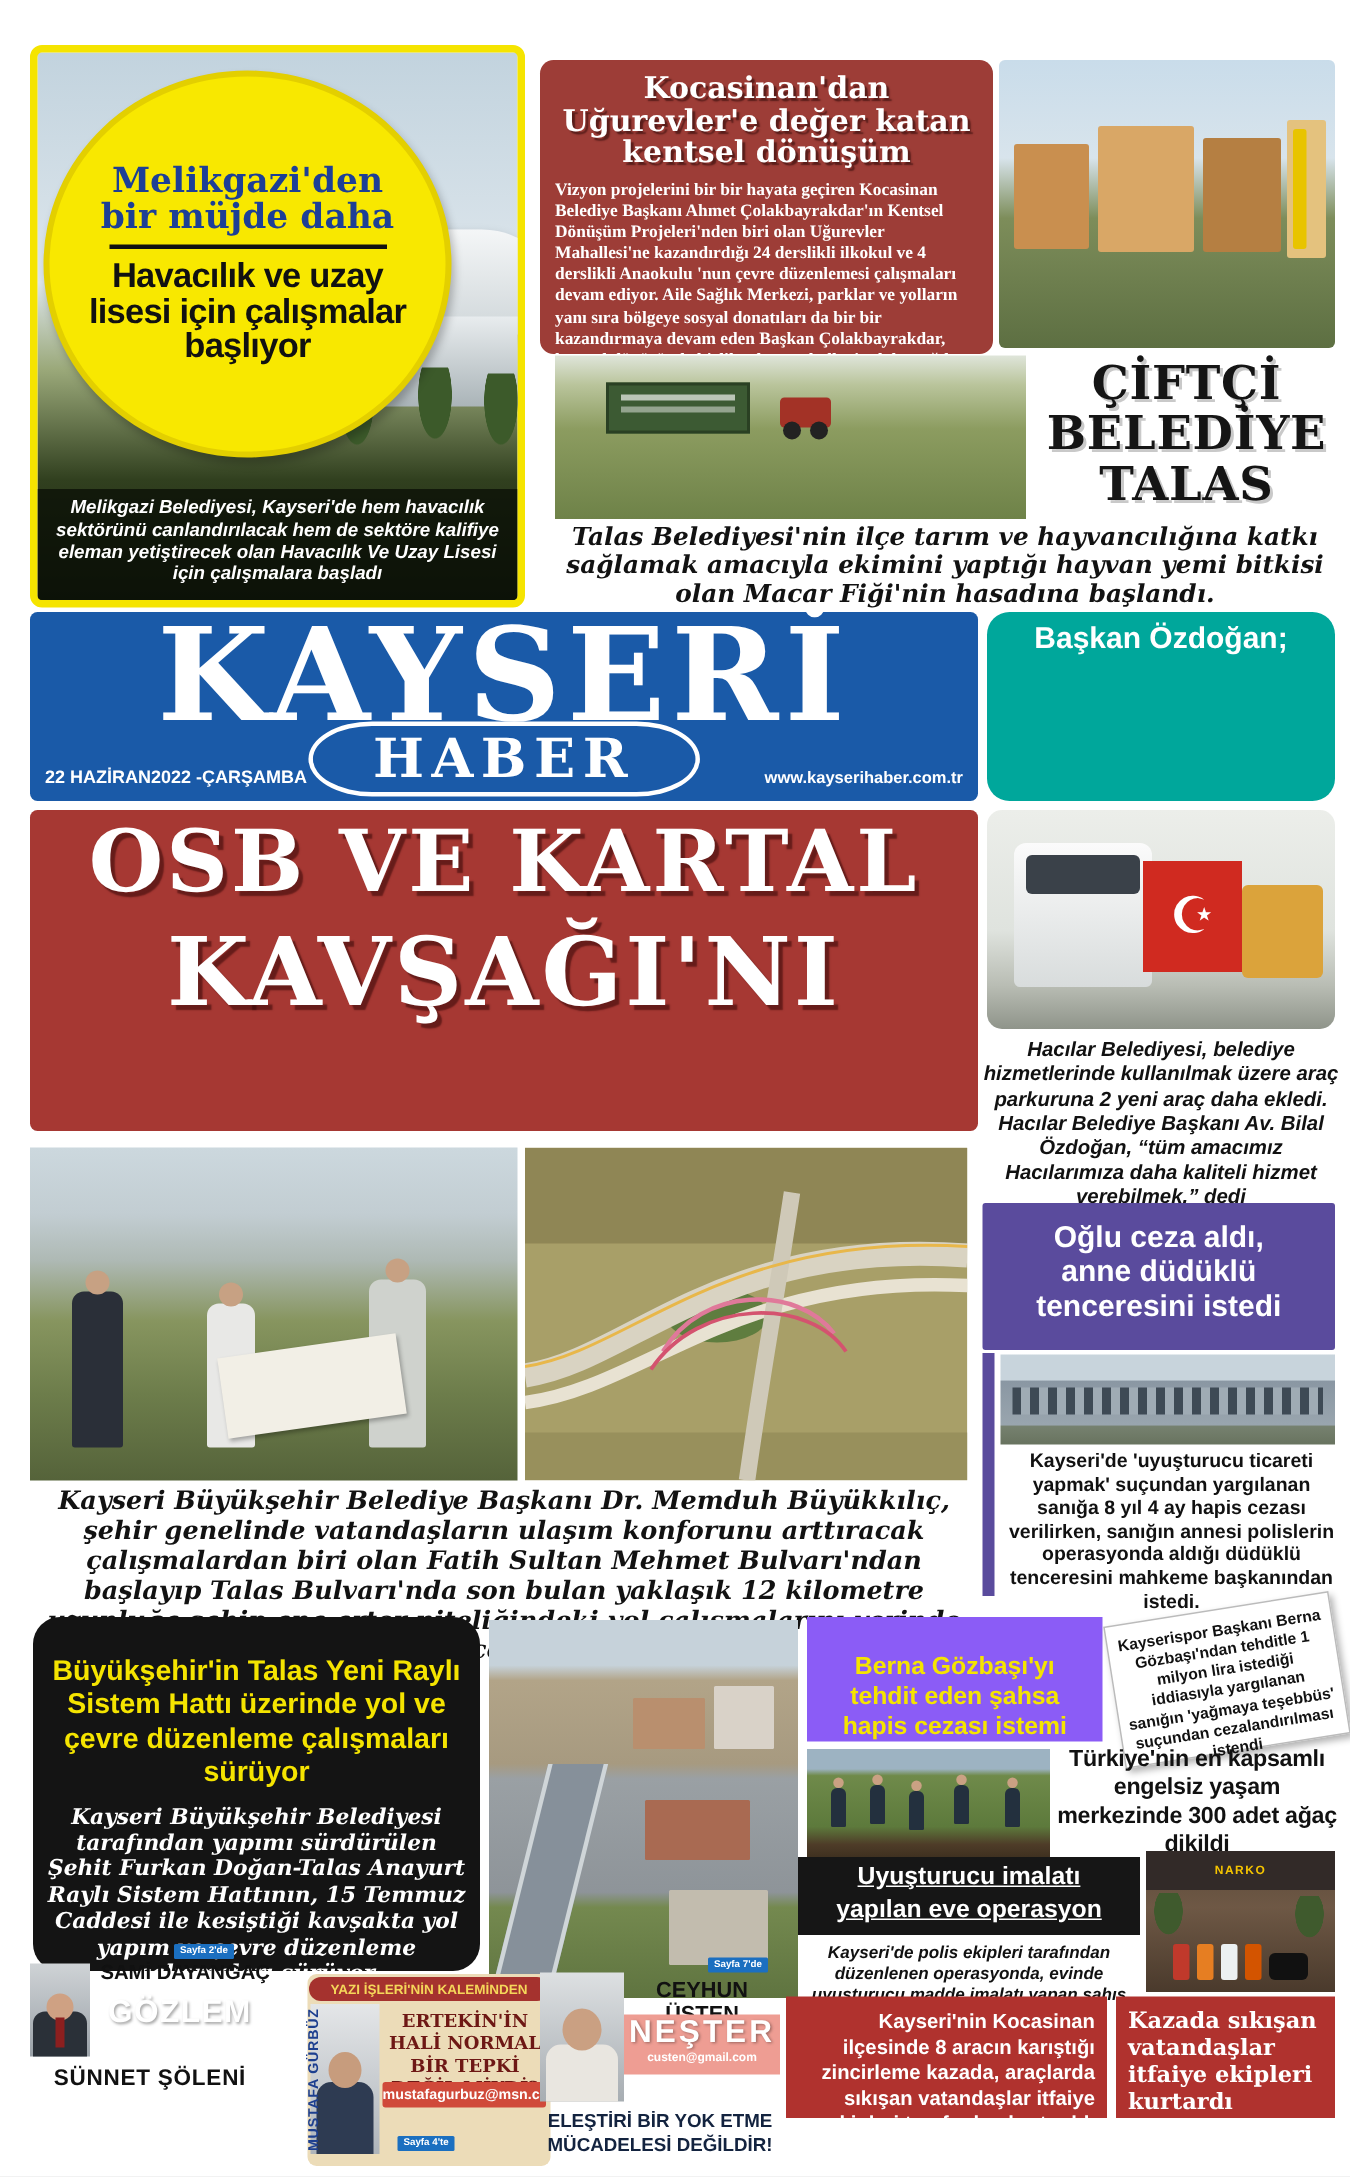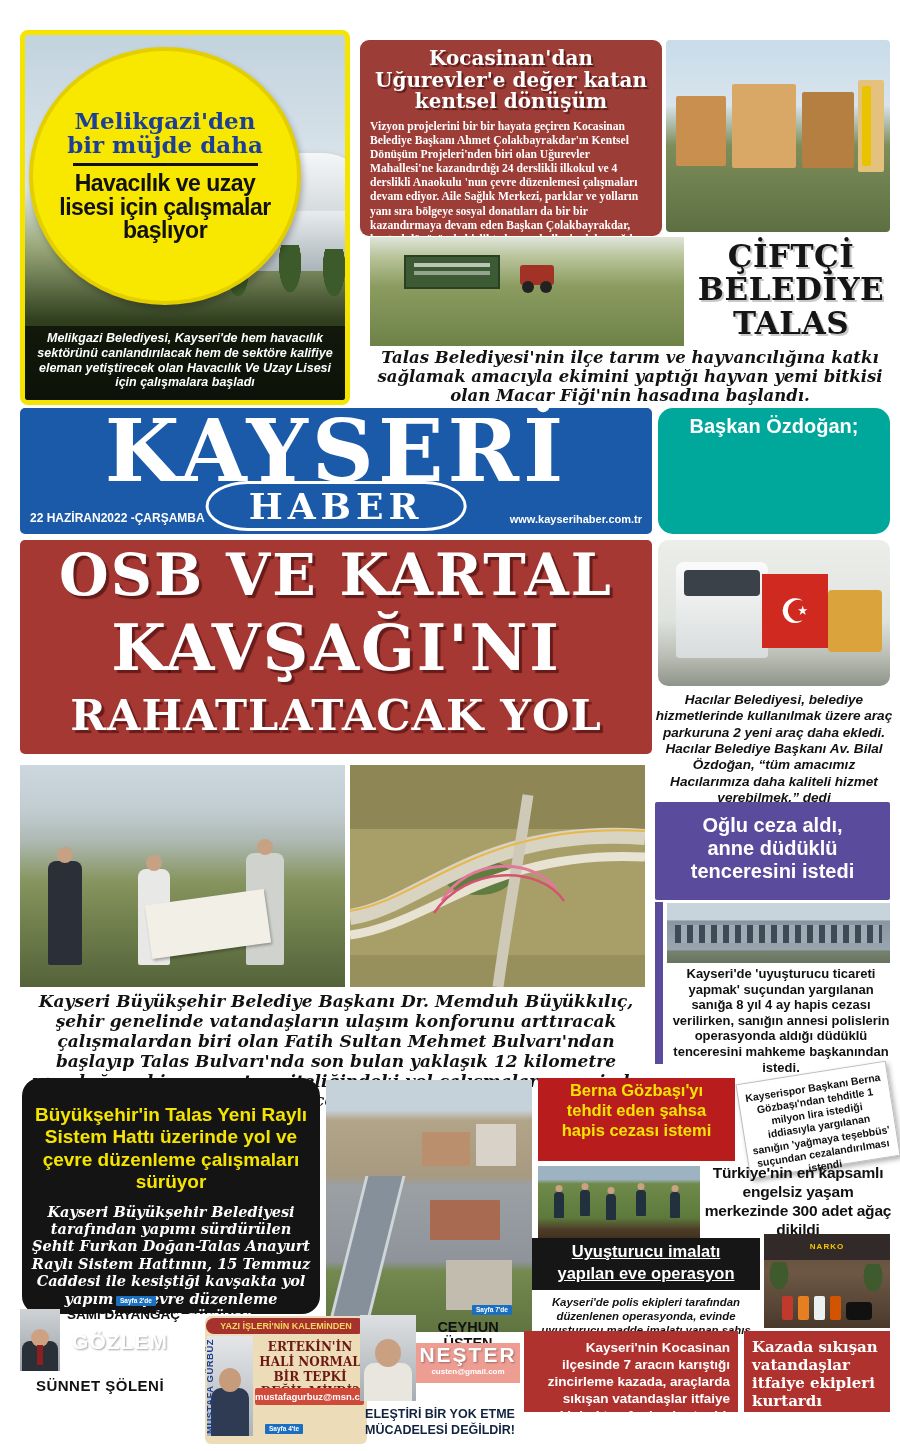--- a/index.html
+++ b/index.html
@@ -98,22 +98,22 @@
 
   .road-cap{left:25px;top:992px;width:622px;height:80px;font-family:"DejaVu Serif",serif;font-weight:bold;font-style:italic;
     font-size:17px;line-height:1.17;text-align:center;color:#121212}
 
   
   .rayli{left:22px;top:1078px;width:298px;height:236px;background:#141414;border-radius:18px;padding:26px 8px}
   .rayli-title{color:#f5e400;font-weight:bold;font-size:19px;line-height:1.18;text-align:center}
   .rayli-body{color:#fff;font-family:"DejaVu Serif",serif;font-weight:bold;font-style:italic;font-size:14.5px;line-height:1.2;text-align:center;margin-top:9px}
 
   
-  .gozbasi{left:538px;top:1078px;width:197px;height:83px;background:#b91c1c;color:#f5e400;font-weight:bold;
-    font-size:16.5px;line-height:1.22;text-align:center;padding-top:2px}
+  .gozbasi{left:538px;top:1078px;width:197px;height:83px;background:#8b5cf6;color:#f5e400;font-weight:bold;
+    font-size:16.5px;line-height:1.22;text-align:center;padding-top:23px}
   .goz-note{left:742px;top:1072px;width:152px;height:96px;background:#fff;border:1px solid #bbb;box-shadow:2px 3px 5px rgba(0,0,0,.3);
     transform:rotate(-9deg);font-weight:bold;font-size:10.5px;line-height:1.25;text-align:center;color:#111;padding:8px 4px}
 
   .treep{left:538px;top:1166px;width:162px;height:74px;overflow:hidden;
     background:linear-gradient(#9db3c2 0%,#9db3c2 18%,#6f8a4a 24%,#5d7a3c 70%,#4e3c28 86%,#3c2e1e 100%)}
   .person{position:absolute;width:10px;height:26px;background:#23303e;border-radius:4px 4px 1px 1px}
   .person:before{content:"";position:absolute;left:50%;top:-7px;transform:translateX(-50%);width:7px;height:7px;border-radius:50%;background:#caa183}
   .agac{left:704px;top:1164px;width:188px;height:80px;font-weight:bold;font-size:15.5px;line-height:1.22;text-align:center;color:#111;letter-spacing:-.2px}
 
   
@@ -217,21 +217,20 @@
     <div class="mast-url">www.kayserihaber.com.tr</div>
   </div>
 
   <div class="abs ozdogan">
     <div class="oz-intro">Başkan Özdoğan;</div>
   </div>
 
   <div class="abs headline">
     <div class="hl1">OSB VE KARTAL</div>
     <div class="hl2">KAVŞAĞI'NI</div>
-    <div class="hl3">RAHATLATACAK YOL</div>
   </div>
 
   <div class="abs truck">
     <div class="truck-cab"></div>
     <div class="truck-win"></div>
     <div class="flag">
         <span>☪</span>
       </div>
     <div class="loader"></div>
   </div>
@@ -344,16 +343,16 @@
     <div class="col3-photo">
         <div class="suit3"></div>
       </div>
     <div class="nester">
       <div class="nester-t">NEŞTER</div>
       <div class="nester-m">custen@gmail.com</div>
     </div>
     <div class="col3-head">ELEŞTİRİ BİR YOK ETME MÜCADELESİ DEĞİLDİR!</div>
   </div>
 
-  <div class="abs kaza1">Kayseri'nin Kocasinan ilçesinde 7 aracın karıştığı zincirleme kazada, araçlarda sıkışan vatandaşlar itfaiye ekipleri tarafından kurtarıldı</div>
+  <div class="abs kaza1">Kayseri'nin Kocasinan ilçesinde 8 aracın karıştığı zincirleme kazada, araçlarda sıkışan vatandaşlar itfaiye ekipleri tarafından kurtarıldı</div>
   <div class="abs kaza2">Kazada sıkışan vatandaşlar itfaiye ekipleri kurtardı</div>
 
 </div>
 
 </body></html>

